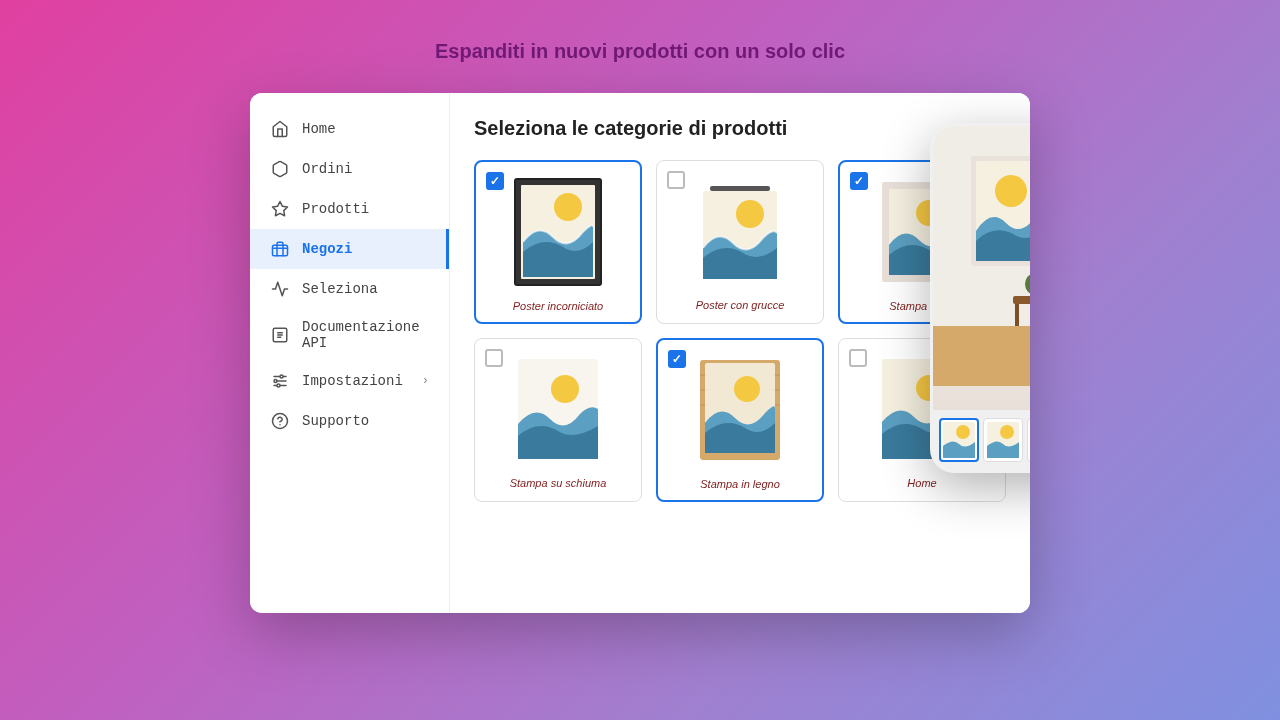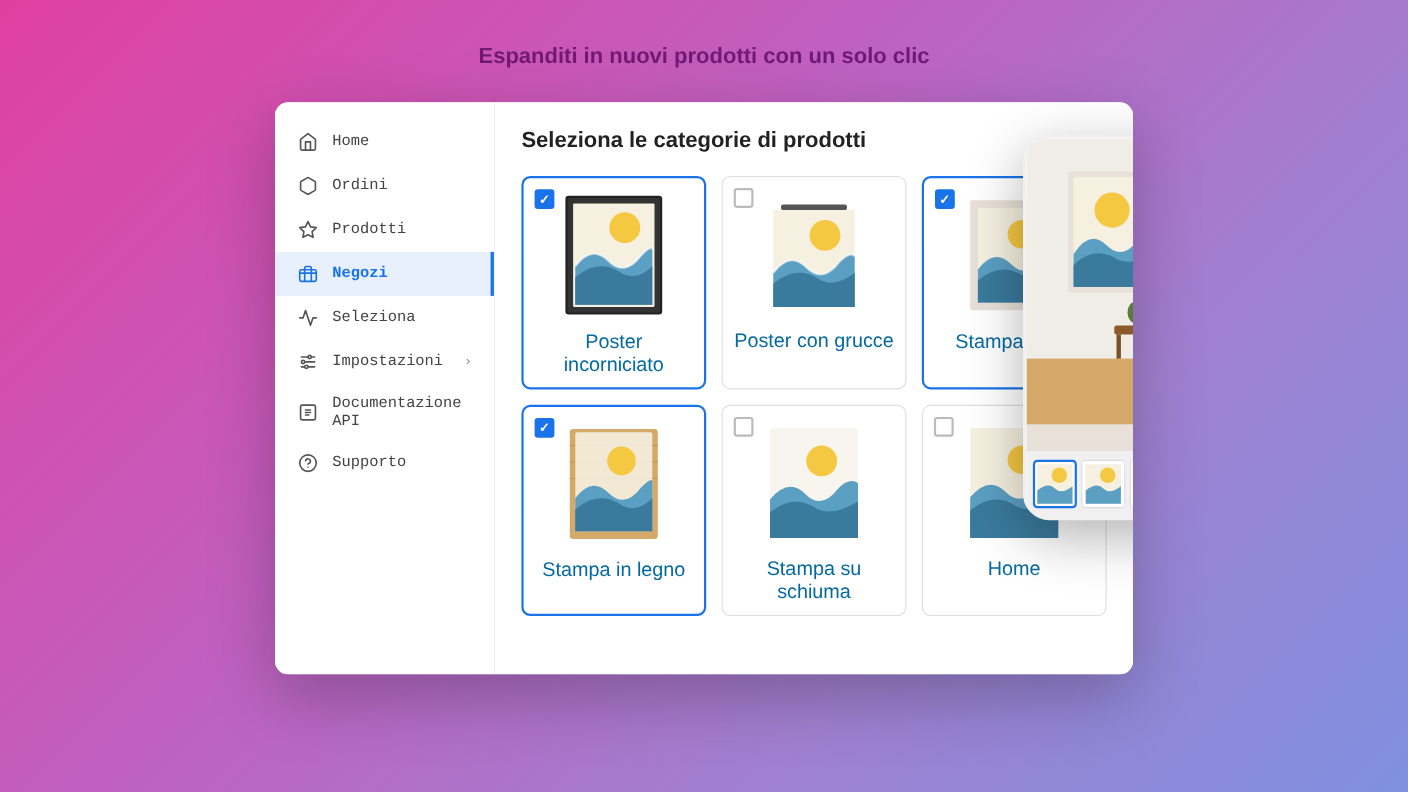--- a/index.html
+++ b/index.html
@@ -152,23 +152,24 @@
       overflow: hidden;
     }
 
     .product-image svg {
       width: 90px;
       height: 110px;
     }
 
     .product-label {
       text-align: center;
-      font-size: 18px;
-      color: #0369a1;
+      font-size: 11px;
+      color: #7f1d1d;
       font-weight: 500;
+      font-style: italic;
     }
 
     
     .phone-mockup {
       position: absolute;
       right: -80px;
       top: 30px;
       width: 180px;
       height: 350px;
       background: white;
@@ -281,45 +282,45 @@
         <svg width="18" height="18" viewBox="0 0 24 24" fill="none" stroke="#555" stroke-width="2" stroke-linecap="round" stroke-linejoin="round">
           <polyline points="22 12 18 12 15 21 9 3 6 12 2 12"></polyline>
         </svg>
       </span>
       <span>Seleziona</span>
     </div>
 
     <div class="sidebar-item">
       <span class="icon">
         <svg width="18" height="18" viewBox="0 0 24 24" fill="none" stroke="#555" stroke-width="2" stroke-linecap="round" stroke-linejoin="round">
+          <rect x="3" y="3" width="18" height="18" rx="2"></rect>
+          <path d="M9 9h6M9 12h6M9 15h4"></path>
+        </svg>
+      </span>
+      <span>Documentazione API</span>
+    </div>
+
+    <div class="sidebar-item">
+      <span class="icon">
+        <svg width="18" height="18" viewBox="0 0 24 24" fill="none" stroke="#555" stroke-width="2" stroke-linecap="round" stroke-linejoin="round">
           <line x1="4" y1="6" x2="20" y2="6"></line>
             <line x1="8" y1="12" x2="20" y2="12"></line>
             <line x1="4" y1="18" x2="20" y2="18"></line>
           <circle cx="6" cy="12" r="2" fill="white" stroke="#555"></circle>
           <circle cx="14" cy="6" r="2" fill="white" stroke="#555"></circle>
           <circle cx="10" cy="18" r="2" fill="white" stroke="#555"></circle>
         </svg>
       </span>
       <span>Impostazioni</span>
       <span class="chevron">›</span>
     </div>
 
     <div class="sidebar-item">
       <span class="icon">
         <svg width="18" height="18" viewBox="0 0 24 24" fill="none" stroke="#555" stroke-width="2" stroke-linecap="round" stroke-linejoin="round">
-          <rect x="3" y="3" width="18" height="18" rx="2"></rect>
-          <path d="M9 9h6M9 12h6M9 15h4"></path>
-        </svg>
-      </span>
-      <span>Documentazione API</span>
-    </div>
-
-    <div class="sidebar-item">
-      <span class="icon">
-        <svg width="18" height="18" viewBox="0 0 24 24" fill="none" stroke="#555" stroke-width="2" stroke-linecap="round" stroke-linejoin="round">
           <circle cx="12" cy="12" r="10"></circle>
           <path d="M9.09 9a3 3 0 0 1 5.83 1c0 2-3 3-3 3"></path>
           <line x1="12" y1="17" x2="12.01" y2="17"></line>
         </svg>
       </span>
       <span>Supporto</span>
     </div>
 
   </nav>
 
@@ -372,53 +373,53 @@
         <div class="product-image">
           <svg width="90" height="110" viewBox="0 0 90 110">
             <rect x="5" y="5" width="80" height="100" rx="2" fill="#e8e0d8"></rect>
             <rect x="12" y="12" width="66" height="86" rx="1" fill="#f5f0e0"></rect>
             <circle cx="52" cy="36" r="13" fill="#f5c842"></circle>
             <path d="M12 68 Q27 48 42 63 Q57 78 72 58 Q82 48 78 53 L78 98 L12 98 Z" fill="#5b9fc2"></path>
             <path d="M12 78 Q32 61 52 73 Q67 83 78 68 L78 98 L12 98 Z" fill="#3a7a9c"></path>
           </svg>
         </div>
         <div class="product-label">Stampa me...</div>
+      </div>
+
+      <div class="product-card">
+        <div class="checkbox"></div>
+        <div class="product-image">
+          <svg width="90" height="110" viewBox="0 0 90 110">
+            <rect x="5" y="5" width="80" height="100" rx="4" fill="#f8f5ee"></rect>
+            <circle cx="52" cy="35" r="14" fill="#f5c842"></circle>
+            <path d="M5 70 Q22 50 37 65 Q52 80 67 60 Q77 50 85 55 L85 105 L5 105 Z" fill="#5b9fc2"></path>
+            <path d="M5 82 Q25 65 45 77 Q60 87 85 72 L85 105 L5 105 Z" fill="#3a7a9c"></path>
+          </svg>
+        </div>
+        <div class="product-label">Stampa su schiuma</div>
       </div>
 
       <div class="product-card selected">
         <div class="checkbox checked"></div>
         <div class="product-image">
           <svg width="90" height="110" viewBox="0 0 90 110">
 
             <rect x="5" y="5" width="80" height="100" rx="3" fill="#d4a96a"></rect>
             <line x1="5" y1="20" x2="85" y2="20" stroke="#c49055" stroke-width="1"></line>
             <line x1="5" y1="35" x2="85" y2="35" stroke="#c49055" stroke-width="1"></line>
             <line x1="5" y1="50" x2="85" y2="50" stroke="#c49055" stroke-width="1"></line>
             <rect x="10" y="8" width="70" height="90" rx="2" fill="#f5f0e0" opacity="0.9"></rect>
             <circle cx="52" cy="34" r="13" fill="#f5c842"></circle>
             <path d="M10 68 Q25 48 40 63 Q55 78 70 58 Q80 48 80 53 L80 98 L10 98 Z" fill="#5b9fc2"></path>
             <path d="M10 78 Q30 61 50 73 Q65 83 80 68 L80 98 L10 98 Z" fill="#3a7a9c"></path>
           </svg>
         </div>
         <div class="product-label">Stampa in legno</div>
       </div>
 
-      <div class="product-card">
-        <div class="checkbox"></div>
-        <div class="product-image">
-          <svg width="90" height="110" viewBox="0 0 90 110">
-            <rect x="5" y="5" width="80" height="100" rx="4" fill="#f8f5ee"></rect>
-            <circle cx="52" cy="35" r="14" fill="#f5c842"></circle>
-            <path d="M5 70 Q22 50 37 65 Q52 80 67 60 Q77 50 85 55 L85 105 L5 105 Z" fill="#5b9fc2"></path>
-            <path d="M5 82 Q25 65 45 77 Q60 87 85 72 L85 105 L5 105 Z" fill="#3a7a9c"></path>
-          </svg>
-        </div>
-        <div class="product-label">Stampa su schiuma</div>
-      </div>
-
       <div class="product-card" style="overflow:hidden;">
         <div class="checkbox"></div>
         <div class="product-image">
           <svg width="90" height="110" viewBox="0 0 90 110">
             <rect x="5" y="5" width="80" height="100" rx="2" fill="#f5f0e0"></rect>
             <circle cx="52" cy="34" r="13" fill="#f5c842"></circle>
             <path d="M5 68 Q22 48 37 63 Q52 78 67 58 Q77 48 85 53 L85 105 L5 105 Z" fill="#5b9fc2"></path>
             <path d="M5 80 Q25 63 45 75 Q60 85 85 70 L85 105 L5 105 Z" fill="#3a7a9c"></path>
           </svg>
         </div>

